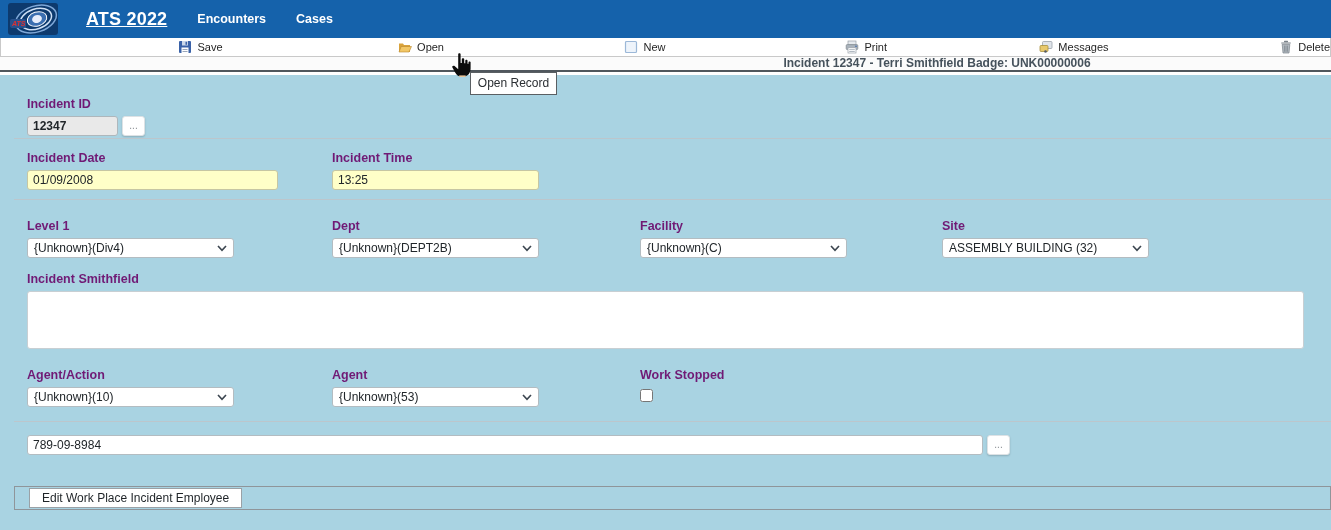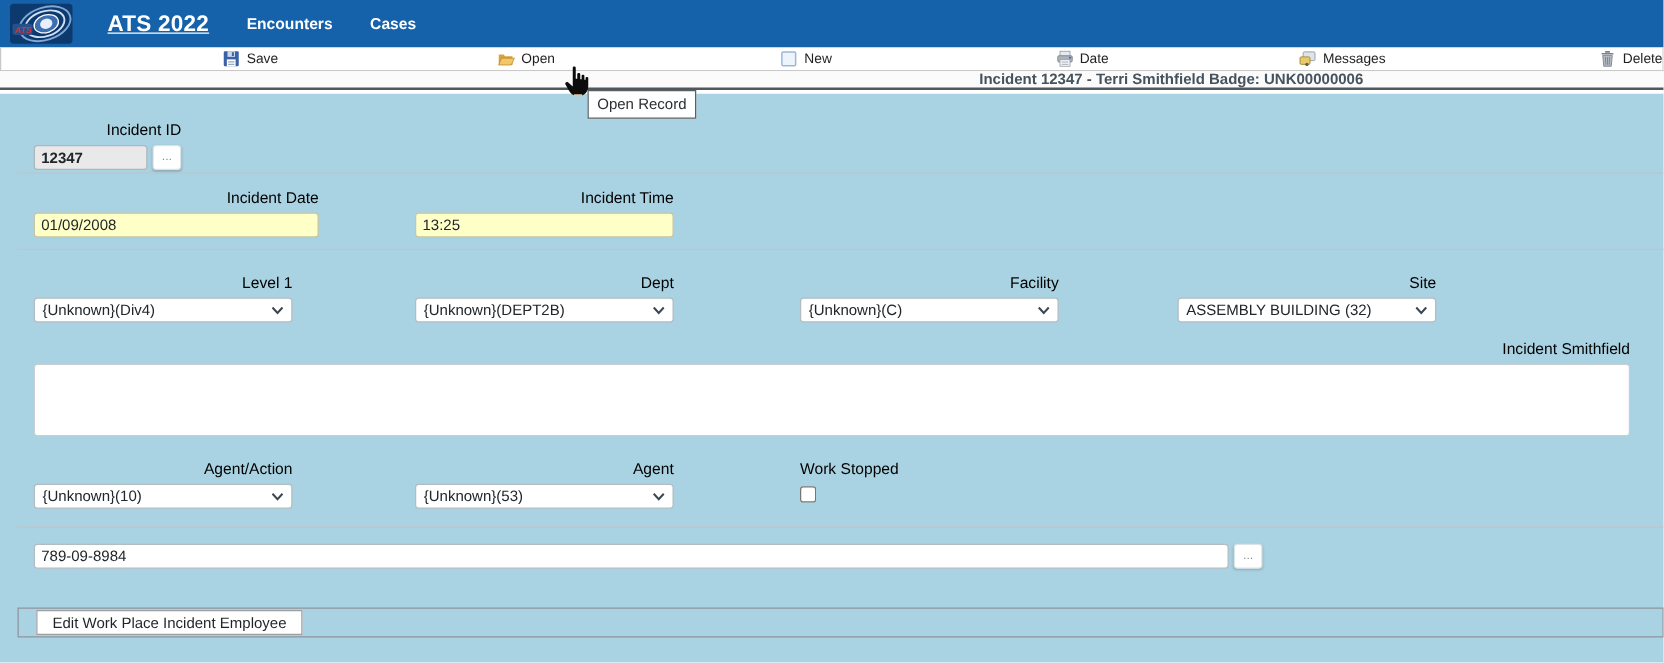--- a/index.html
+++ b/index.html
@@ -34,21 +34,21 @@
     position:absolute; top:57px; left:0; width:1331px; height:15px;
     background:#fbfbfb; border-bottom:2px solid #50575d;
     font-size:12px; font-weight:bold; color:#46525c;
     line-height:13px; text-align:center; padding-left:543px;
   }
 
   
   .form { position:absolute; top:75px; left:0; width:1331px; height:455px; background:#a9d3e2; }
   .sep { position:absolute; left:14px; right:0; height:1px; background:#bcc6cc; }
   .fg { position:absolute; }
-  .lbl { display:block; font-size:12.5px; font-weight:normal; color:#000000; margin-bottom:5px; white-space:nowrap;text-align:right; }
+  .lbl { display:block; font-size:12.5px; font-weight:bold; color:#701a75; margin-bottom:5px; white-space:nowrap; }
   .row { display:flex; align-items:flex-start; }
   .txt {
     height:20px; border:1px solid #b3bcc1; border-radius:3px; background:#ffffff;
     font-family:"Liberation Sans", sans-serif; font-size:12px; color:#21262a; padding:0 5px; outline:none;
   }
   .txt.gray { background:#e9e9e9; border-color:#aeb7bc;font-weight:bold; }
   .txt.yellow { background:#ffffc8; border-color:#c6c6a3; }
   .browse {
     width:23px; height:20px; margin-left:4px; background:#ffffff;
     border:1px solid #dde2e5; border-radius:3px; box-shadow:0 1px 2px rgba(0,0,0,.18);
@@ -142,21 +142,21 @@
       <span class="tb-icon">
         <svg width="14" height="14" viewBox="0 0 14 14">
           <rect x="3" y="1" width="8" height="4" fill="#e6eaee" stroke="#98a0a8" stroke-width="0.7"></rect>
           <rect x="1.2" y="4.6" width="11.6" height="5" rx="1" fill="#aab3bc" stroke="#7e868e" stroke-width="0.7"></rect>
           <circle cx="11" cy="6.2" r="0.8" fill="#3a62a8"></circle>
           <rect x="3" y="7.8" width="8" height="5.2" fill="#ffffff" stroke="#98a0a8" stroke-width="0.7"></rect>
           <rect x="4.2" y="9.2" width="5.6" height="0.9" fill="#aab3bc"></rect>
           <rect x="4.2" y="11" width="5.6" height="0.9" fill="#aab3bc"></rect>
         </svg>
       </span>
-      <span>Date</span>
+      <span>Print</span>
     </div>
     <div class="tb-btn">
       <span class="tb-icon">
         <svg width="14" height="14" viewBox="0 0 14 14">
           <rect x="3.5" y="1.5" width="9.5" height="7" rx="1" fill="#dfe4ea" stroke="#9aa2ab" stroke-width="0.8"></rect>
           <rect x="1" y="5.5" width="8" height="6" rx="1" fill="#e8c96d" stroke="#a8913e" stroke-width="0.8"></rect>
           <circle cx="6.5" cy="11.5" r="1.3" fill="#555b61"></circle>
         </svg>
       </span>
       <span>Messages</span>
@@ -187,21 +187,21 @@
       <div class="row">
         <input class="txt gray" style="width: 91px;" value="12347">
         <button class="browse">...</button>
       </div>
     </div>
 
     <div class="sep" style="top:63px;"></div>
 
     <div class="fg" style="left:27px; top:76px;">
       <span class="lbl">Incident Date</span>
-      <input class="txt yellow" style="width: 228px;" value="01/09/2008">
+      <input class="txt yellow" style="width: 251px;" value="01/09/2008">
     </div>
     <div class="fg" style="left:332px; top:76px;">
       <span class="lbl">Incident Time</span>
       <input class="txt yellow" style="width: 207px;" value="13:25">
     </div>
 
     <div class="sep" style="top:124px;"></div>
 
     <div class="fg" style="left:27px; top:144px;">
       <span class="lbl">Level 1</span>

